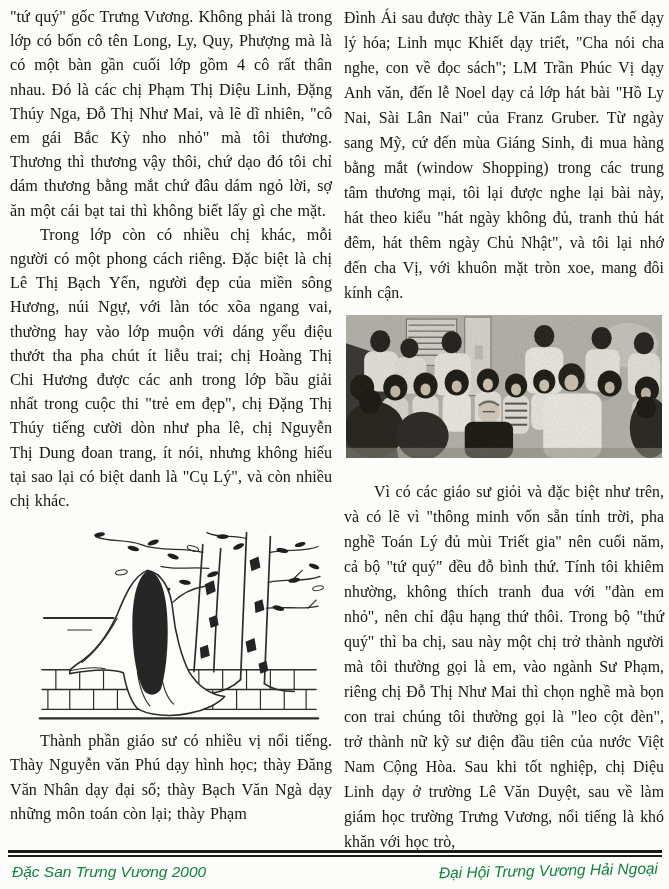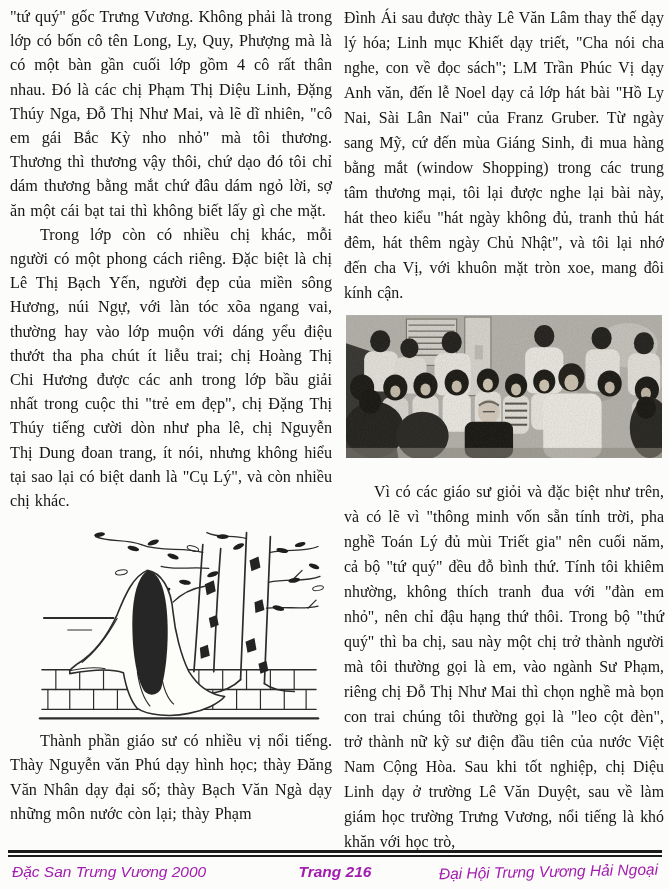--- a/index.html
+++ b/index.html
@@ -32,21 +32,21 @@
   .footer-rule {
     position:absolute; left:8px; width:654px; top:850px;
     height:2px;
     border-top:3px solid #1b1b1b;
     border-bottom:2px solid #1b1b1b;
   }
   .footer {
     position:absolute; left:12px; width:646px; top:863px;
     display:flex; align-items:flex-end;
     font-family:"Liberation Sans", sans-serif;
-    font-style:italic; font-size:15.5px; color:#a21caf;
+    font-style:italic; font-size:15.5px; color:#15803d;
   }
   .footer .f-left   { flex:1.2; text-align:left; }
   .footer .f-center { flex:1;  text-align:center; font-weight:bold; }
   .footer .f-right  { flex:1.2; text-align:right; transform:rotate(-1.2deg); }
 </style>
 </head>
 <body>
 
 <div class="page">
 
@@ -153,21 +153,21 @@
           <path d="M36 149 C50 146 62 145 72 147"></path>
           <path d="M84 96 C74 114 62 130 48 141"></path>
           <path d="M104 150 C106 164 110 177 117 185"></path>
           <path d="M128 152 C130 166 134 177 141 183"></path>
         </g>
 
         <path d="M115 48 C104 54 99 76 99 102 C99 130 103 155 110 168 C114 175 124 175 128 167 C133 150 136 120 134 92 C132 66 126 51 115 48 Z" fill="#262626"></path>
       </svg>
     </div>
 
-    <p class="para indent">Thành phần giáo sư có nhiều vị nổi tiếng. Thày Nguyễn văn Phú dạy hình học; thày Đăng Văn Nhân dạy đại số; thày Bạch Văn Ngà dạy những môn nước còn lại; thày Phạm</p>
+    <p class="para indent">Thành phần giáo sư có nhiều vị nổi tiếng. Thày Nguyễn văn Phú dạy hình học; thày Đăng Văn Nhân dạy đại số; thày Bạch Văn Ngà dạy những môn toán còn lại; thày Phạm</p>
   </div>
 
   <div class="col col-right">
     <p class="para">Đình Ái sau được thày Lê Văn Lâm thay thế dạy lý hóa; Linh mục Khiết dạy triết, "Cha nói cha nghe, con về đọc sách"; LM Trần Phúc Vị dạy Anh văn, đến lễ Noel dạy cả lớp hát bài "Hồ Ly Nai, Sài Lân Nai" của Franz Gruber. Từ ngày sang Mỹ, cứ đến mùa Giáng Sinh, đi mua hàng bằng mắt (window Shopping) trong các trung tâm thương mại, tôi lại được nghe lại bài này, hát theo kiểu "hát ngày không đủ, tranh thủ hát đêm, hát thêm ngày Chủ Nhật", và tôi lại nhớ đến cha Vị, với khuôn mặt tròn xoe, mang đôi kính cận.</p>
 
     <div class="figure photo">
       <svg viewBox="0 0 314 142" xmlns="http://www.w3.org/2000/svg">
         <defs>
           <filter id="grain">
               <feTurbulence type="fractalNoise" baseFrequency="0.75" numOctaves="2"></feTurbulence>
@@ -264,17 +264,16 @@
       </svg>
     </div>
     <div class="photo-gap"></div>
 
     <p class="para indent">Vì có các giáo sư giỏi và đặc biệt như trên, và có lẽ vì "thông minh vốn sẵn tính trời, pha nghề Toán Lý đủ mùi Triết gia" nên cuối năm, cả bộ "tứ quý" đều đỗ bình thứ. Tính tôi khiêm nhường, không thích tranh đua với "đàn em nhỏ", nên chỉ đậu hạng thứ thôi. Trong bộ "thứ quý" thì ba chị, sau này một chị trở thành người mà tôi thường gọi là em, vào ngành Sư Phạm, riêng chị Đỗ Thị Như Mai thì chọn nghề mà bọn con trai chúng tôi thường gọi là "leo cột đèn", trở thành nữ kỹ sư điện đầu tiên của nước Việt Nam Cộng Hòa. Sau khi tốt nghiệp, chị Diệu Linh dạy ở trường Lê Văn Duyệt, sau về làm giám học trường Trưng Vương, nổi tiếng là khó khăn với học trò,</p>
   </div>
 
   <div class="footer-rule"></div>
   <div class="footer">
     <span class="f-left">Đặc San Trưng Vương 2000</span>
-    <span class="f-center">Trang 216</span>
     <span class="f-right">Đại Hội Trưng Vương Hải Ngoại</span>
   </div>
 
 </div>
 
 </body></html>

